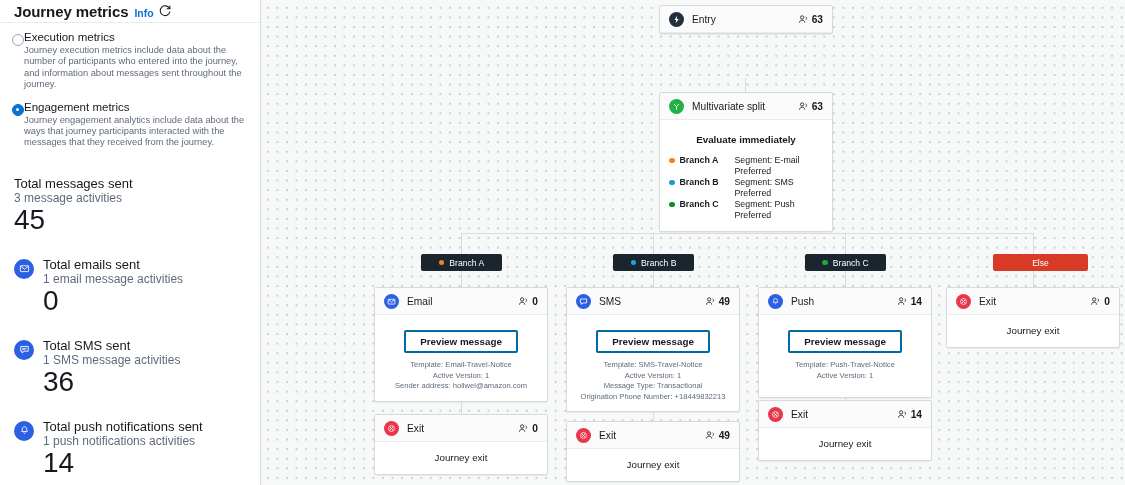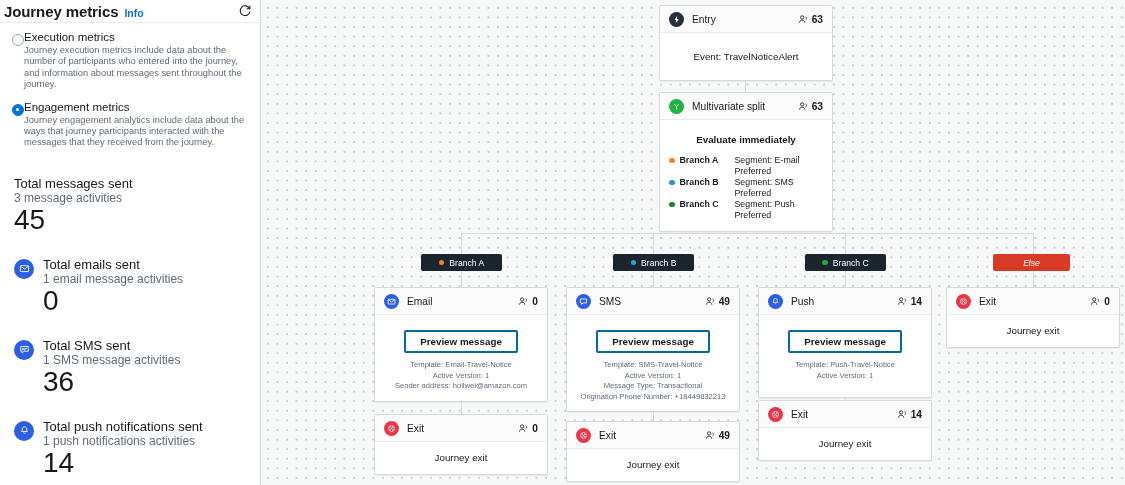--- a/index.html
+++ b/index.html
@@ -15,23 +15,23 @@
   #sidebar {
     width: 261px; height: 485px;
     background: #ffffff;
     border-right: 1px solid #d5dbdb;
     display: flex; flex-direction: column;
     flex: 0 0 261px;
   }
   .panel-header {
     height: 47px;
     display: flex; align-items: center;
-    padding: 0 4px;
+    padding: 0 14px;
     border-bottom: 1px solid #e9ebed;
-    justify-content: space-between;
+    justify-content: flex-start;
   }
   .panel-title-wrap { display: flex; align-items: baseline; gap: 6px; }
   .panel-title {
     font-size: 15px; font-weight: bold; color: #16191f;
     letter-spacing: -0.1px;
   }
   .info-link {
     font-size: 10.5px; color: #0972d3; font-weight: bold;
   }
   .refresh-btn {
@@ -293,23 +293,20 @@
         </span>
         <span class="node-label">Entry</span>
         <span class="node-count">
           <svg width="11" height="11" viewBox="0 0 16 16">
             <circle cx="6" cy="5" r="2.4" fill="none" stroke="#16191f" stroke-width="1.2"></circle>
             <path d="M2.2 12.6c0-2.2 1.7-3.6 3.8-3.6s3.8 1.4 3.8 3.6" fill="none" stroke="#16191f" stroke-width="1.2"></path>
             <path d="M11 4.2a2.2 2.2 0 0 1 0 4.2" fill="none" stroke="#16191f" stroke-width="1.1"></path>
           </svg>
           <span>63</span>
         </span>
-      </div>
-      <div class="node-body" style="padding-top:18px; padding-bottom:18px;">
-        <div class="node-center-text">Event: TravelNoticeAlert</div>
       </div>
     </div>
 
     <div class="node" style="left:398px; top:92px; width:174px;">
       <div class="node-head">
         <span class="node-icon ic-split">
           <svg width="9" height="9" viewBox="0 0 16 16">
             <path d="M8 13V8M8 8 4 4M8 8l4-4" fill="none" stroke="#fff" stroke-width="1.6" stroke-linecap="round"></path>
           </svg>
         </span>
@@ -348,21 +345,21 @@
       <span>Branch A</span>
     </div>
     <div class="branch-tag dark" style="left:352px; top:254px; width:81px;">
       <span class="tag-dot" style="background:#23a3dd;"></span>
       <span>Branch B</span>
     </div>
     <div class="branch-tag dark" style="left:544px; top:254px; width:81px;">
       <span class="tag-dot" style="background:#1fa83c;"></span>
       <span>Branch C</span>
     </div>
-    <div class="branch-tag else" style="left:732px; top:254px; width:77px;font-style:italic;">
+    <div class="branch-tag else" style="left:732px; top:254px; width:95px;">
       <span>Else</span>
     </div>
 
     <div class="node" style="left:113px; top:287px; width:174px;">
       <div class="node-head">
         <span class="node-icon ic-msg">
           <svg width="9" height="9" viewBox="0 0 16 16">
             <rect x="2" y="4" width="12" height="8.5" rx="1" fill="none" stroke="#fff" stroke-width="1.5"></rect>
             <path d="M2.6 4.8 8 9l5.4-4.2" fill="none" stroke="#fff" stroke-width="1.5"></path>
           </svg>

